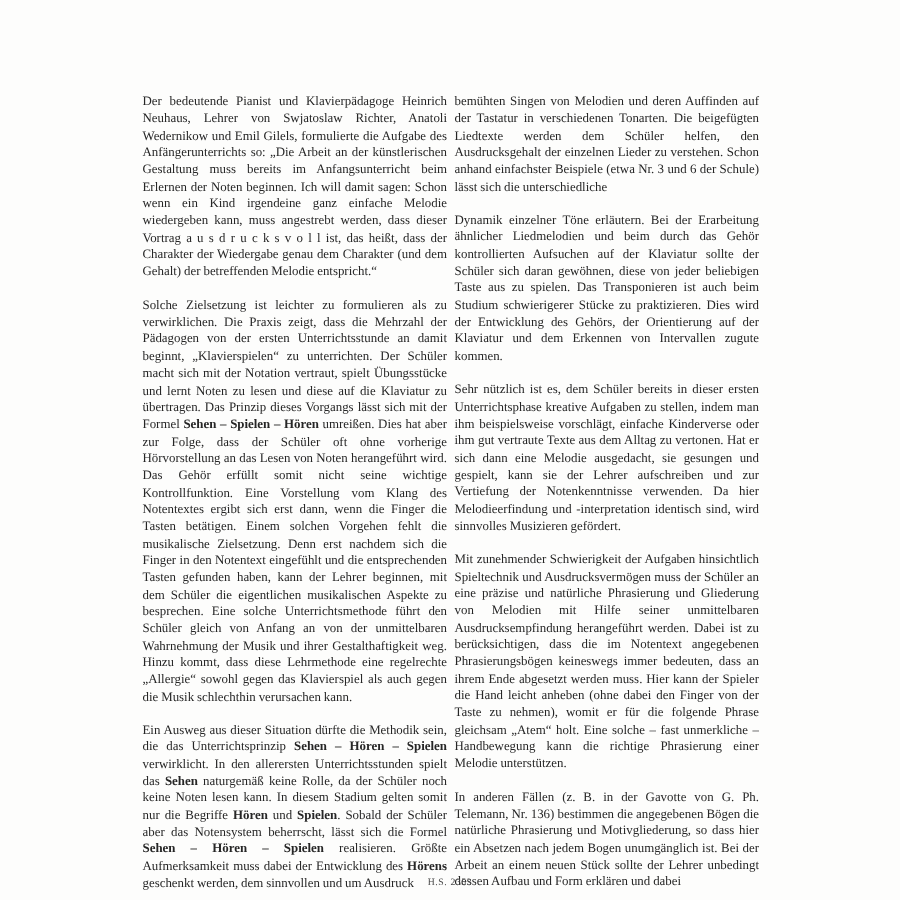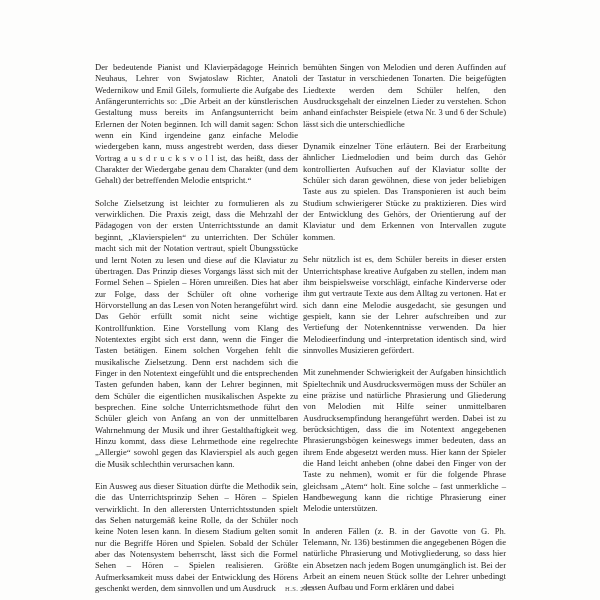--- a/index.html
+++ b/index.html
@@ -36,21 +36,21 @@
     font-size: 8.6px;
     line-height: 11.35px;
     text-align: justify;
     hyphens: auto;
     -webkit-hyphens: auto;
     word-spacing: -0.2px;
   }
   .col-left  { left: 95px; }
   .col-right { left: 303px; }
   .para { margin: 0 0 11px 0; }
-  .bold { font-weight: normal; }
+  .bold { font-weight: bold; }
   .footer {
     position: absolute;
     top: 585px;
     left: 0;
     width: 600px;
     text-align: center;
     font-size: 6.5px;
     letter-spacing: 0.4px;
     color: #4a4a4a;
   }

